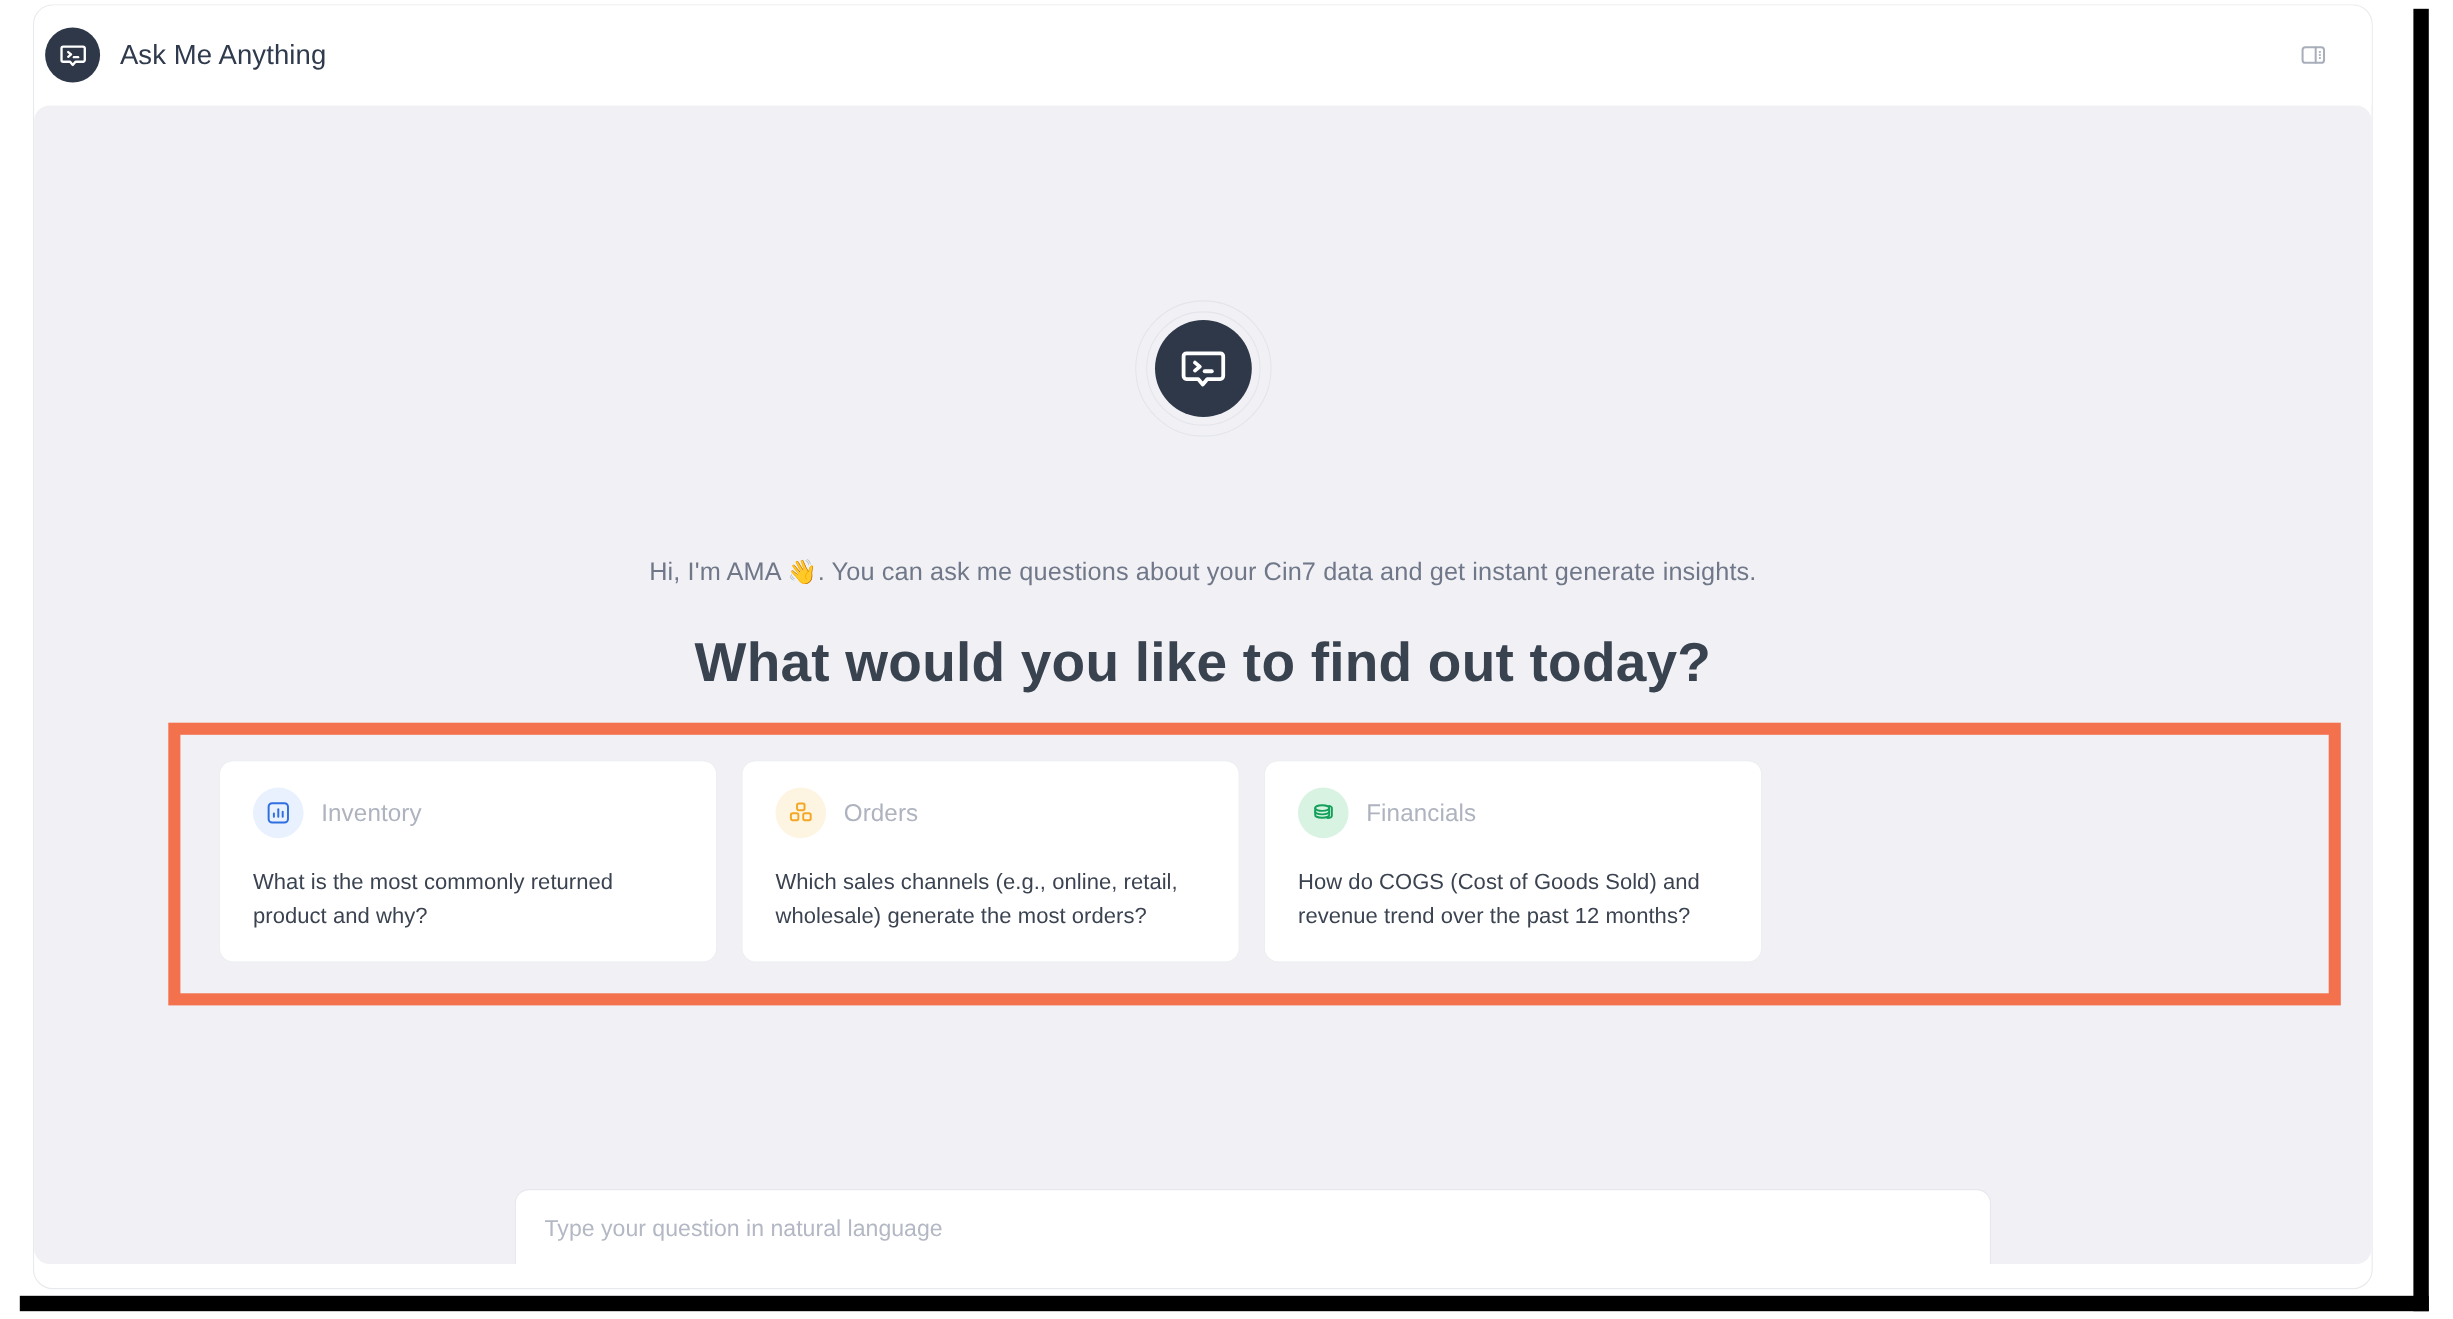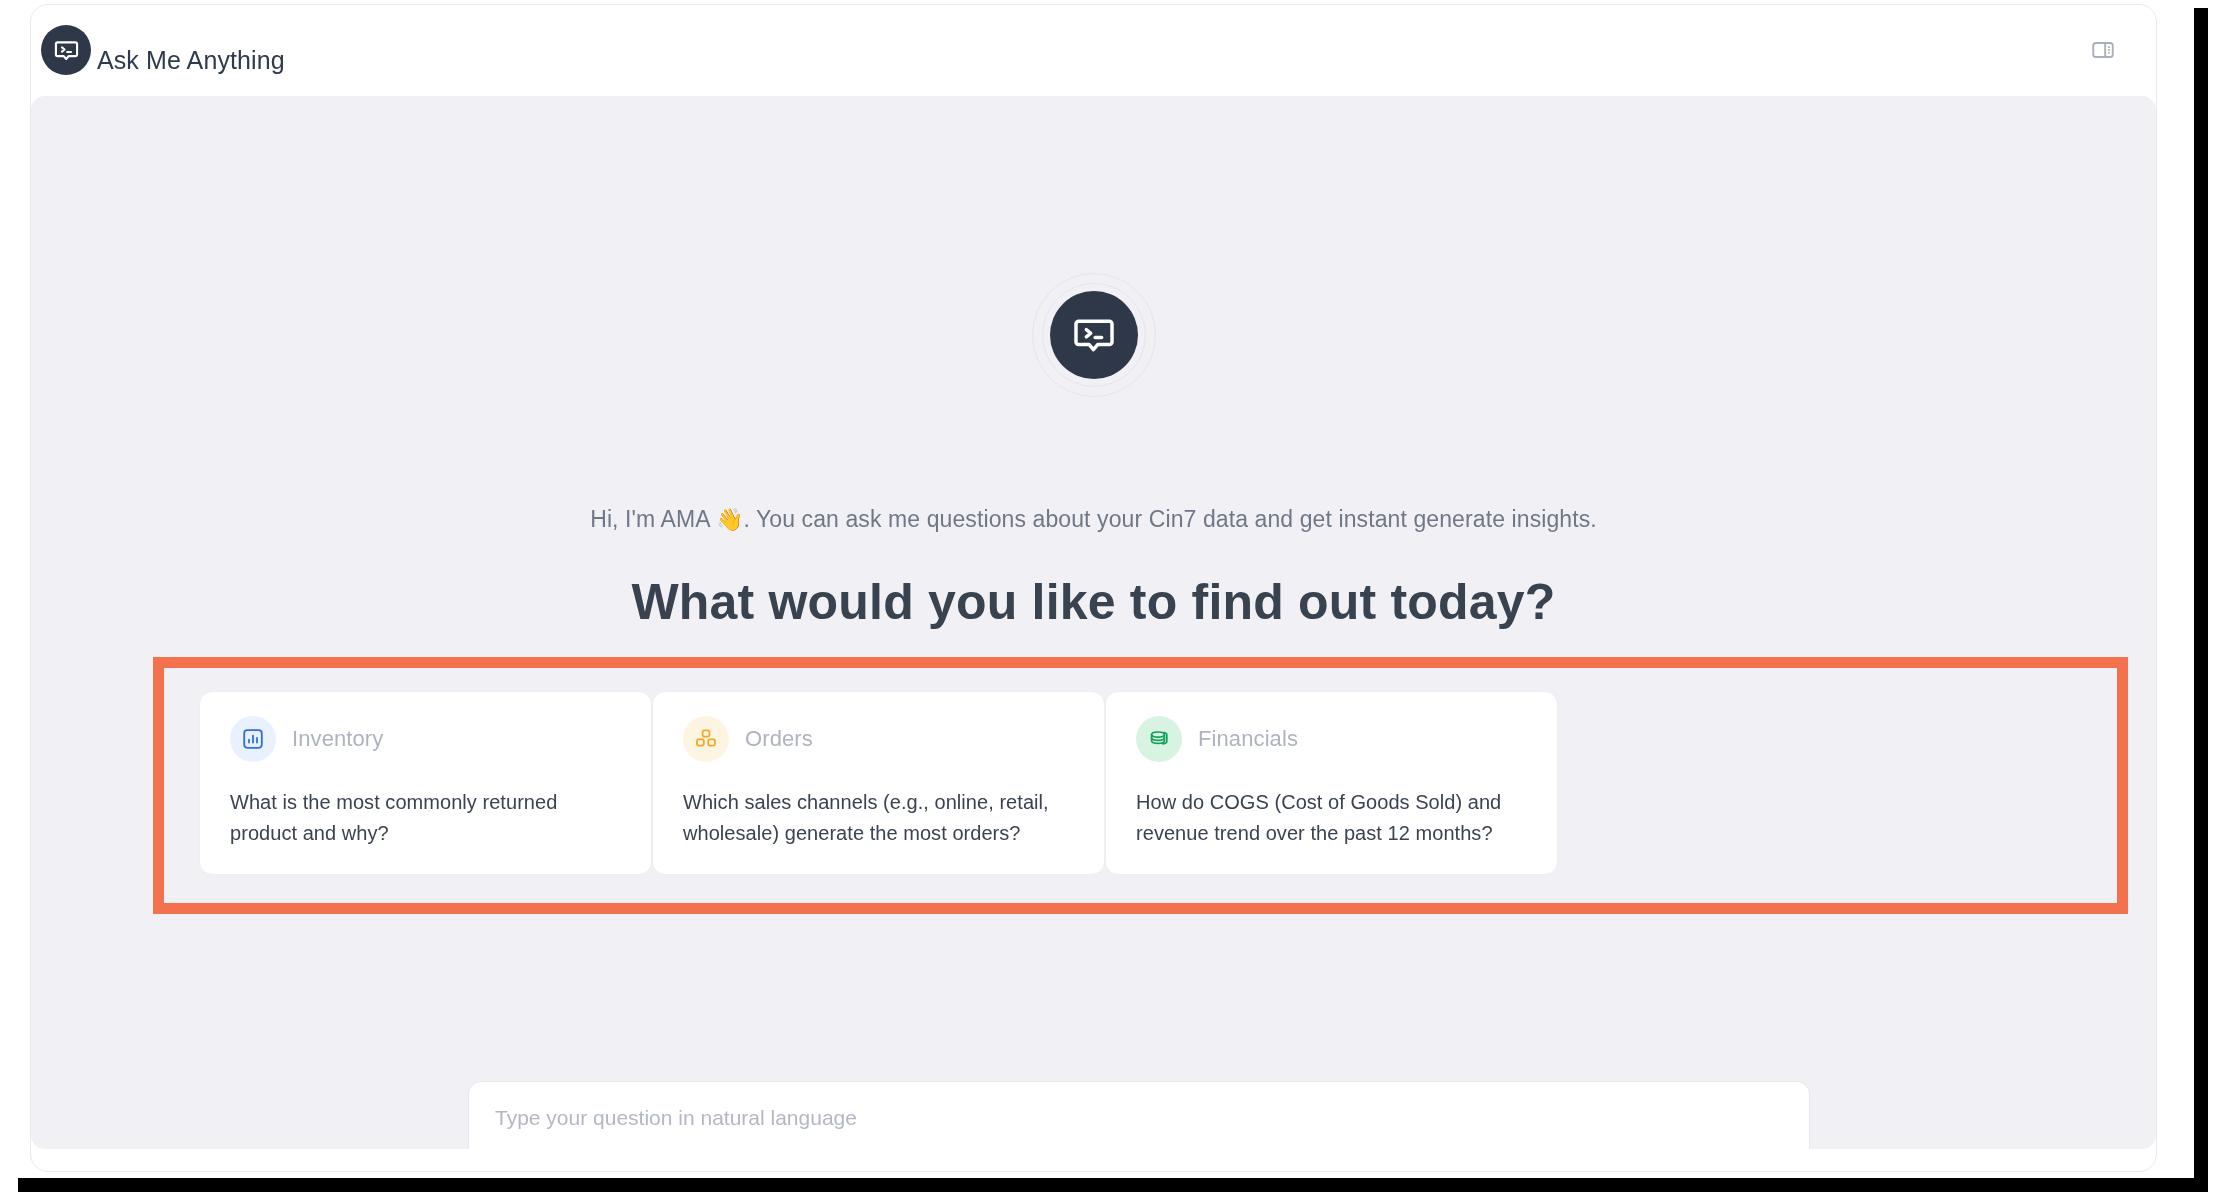--- a/index.html
+++ b/index.html
@@ -58,22 +58,22 @@
     height: 90px;
     background: #ffffff;
     border-radius: 18px 18px 0 0;
     display: flex;
     align-items: center;
     padding: 0 36px 0 10px;
   }
 
   #brand {
     display: flex;
-    align-items: flex-end;
-    gap: 6px;
+    align-items: center;
+    gap: 18px;
   }
 
   #brand-avatar {
     width: 50px;
     height: 50px;
     border-radius: 50%;
     background: #2e3849;
     display: flex;
     align-items: center;
     justify-content: center;
@@ -185,20 +185,21 @@
     pointer-events: none;
   }
 
   
   #cards {
     position: absolute;
     left: 168px;
     top: 595px;
     width: 1878px;
     display: flex;
+    gap: 22px;
   }
 
   .card {
     width: 453px;
     height: 184px;
     background: #ffffff;
     border: 1px solid #eceef1;
     border-radius: 13px;
     padding: 24px 28px 0 30px;
     cursor: pointer;

